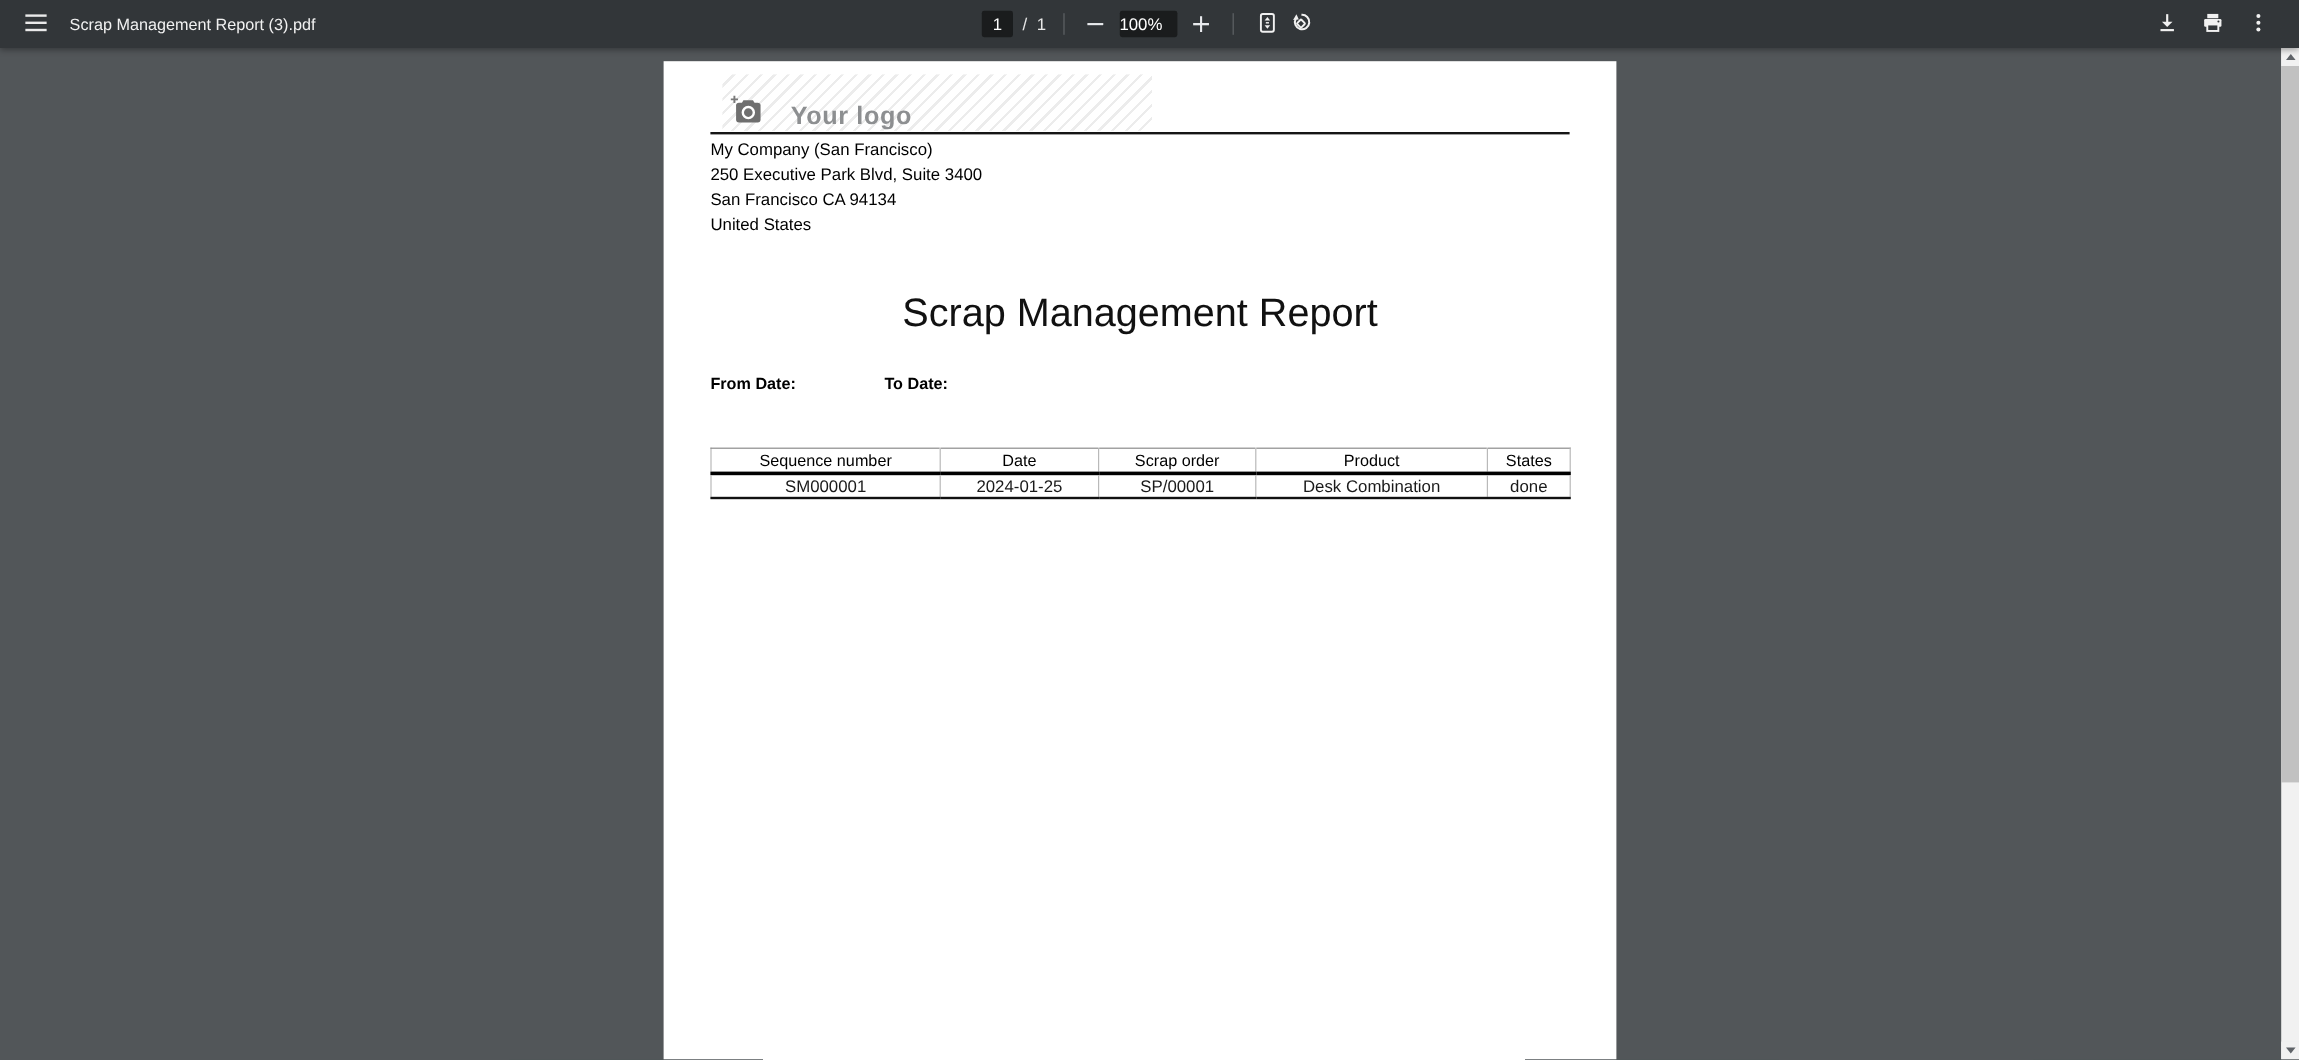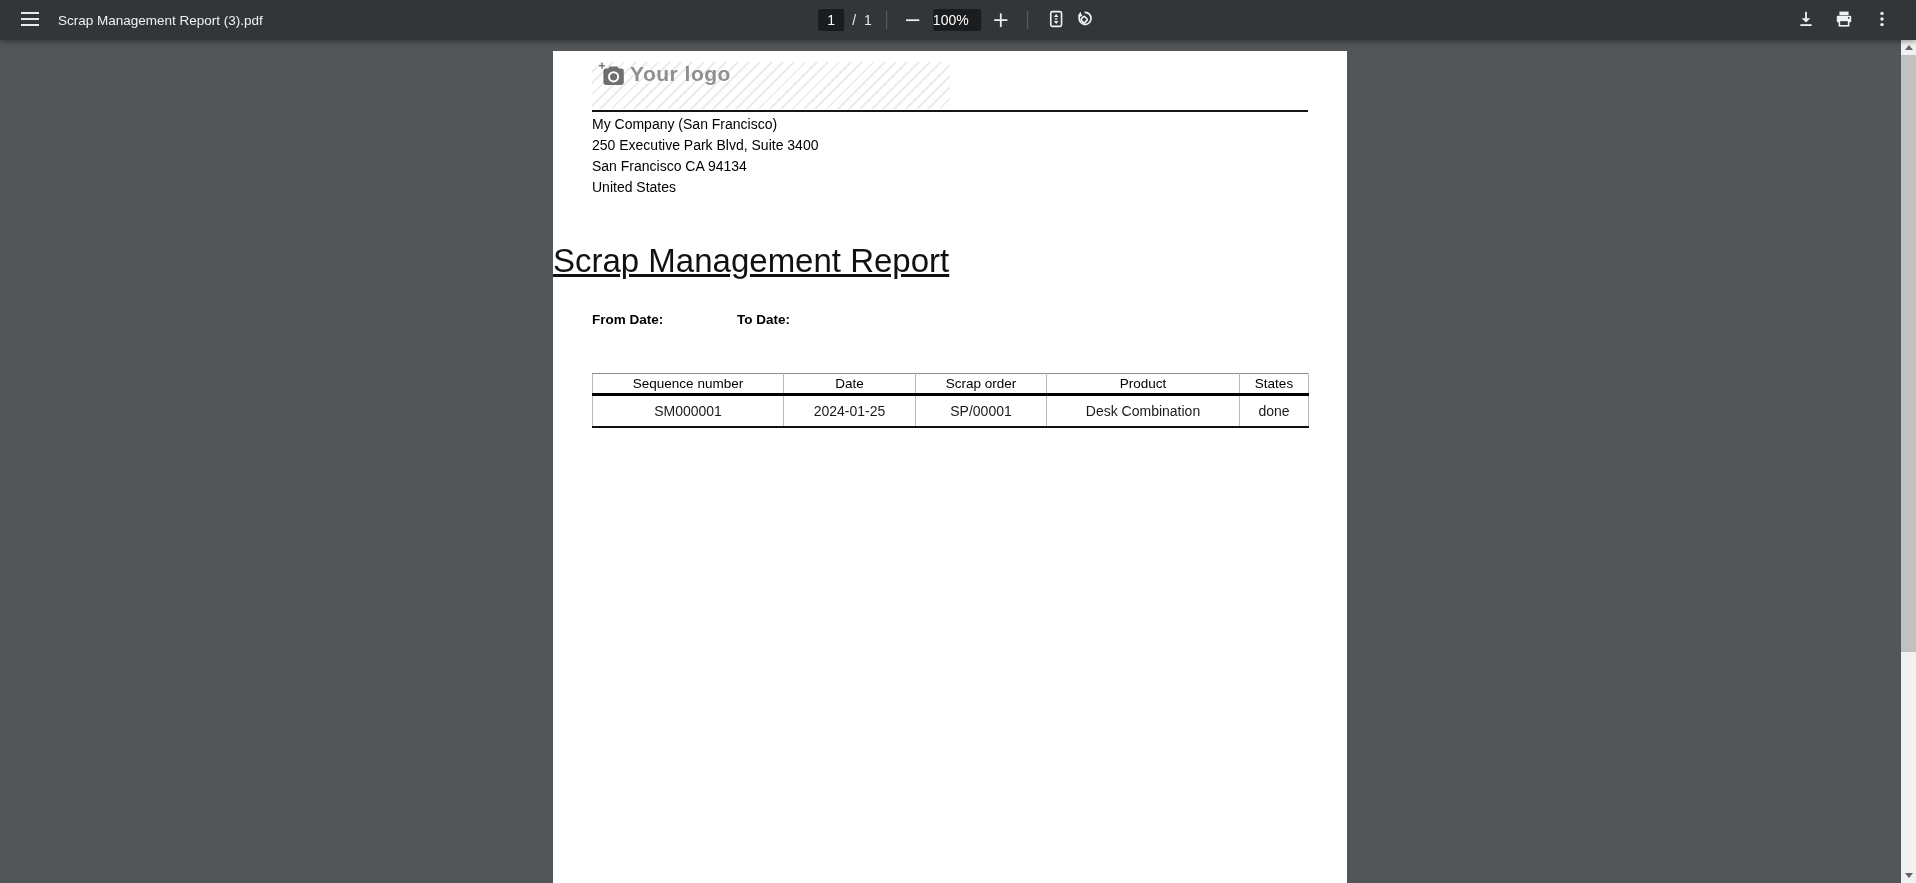--- a/index.html
+++ b/index.html
@@ -57,54 +57,54 @@
   
   .content{
     position:absolute;top:40px;left:0;width:1916px;height:843px;
     background:var(--content-bg);overflow:hidden;
   }
   .page{
     position:absolute;left:553px;top:11px;width:794px;height:1056px;
     background:var(--page-bg);color:var(--doc-text);
   }
   .logo-block{
-    position:absolute;left:39px;top:11px;width:358px;height:47px;
+    position:absolute;left:49px;top:11px;width:358px;height:47px;
     background:repeating-linear-gradient(135deg,#ffffff 0px,#ffffff 6px,#ececec 6px,#ececec 8px);
-    display:flex;align-items:flex-start;gap:5px;padding-left:6px;
+    display:flex;align-items:flex-end;gap:24px;padding-left:6px;
   }
   .logo-text{
     font-size:21px;font-weight:700;color:var(--logo-gray);letter-spacing:.5px;
     white-space:nowrap;
   }
   .header-rule{
     position:absolute;left:39px;top:59px;width:716px;height:2px;background:#151515;
   }
   .address{position:absolute;left:39px;top:63px;font-size:14px;line-height:21px;color:#000;}
   .doc-title{
-    position:absolute;left:0;top:191px;width:100%;text-align:left;
-    font-size:33px;font-weight:400;color:#111;text-decoration:underline;
+    position:absolute;left:0;top:191px;width:100%;text-align:center;
+    font-size:33px;font-weight:400;color:#111;
   }
   .date-label{position:absolute;top:261px;font-size:13.5px;font-weight:700;color:#000;}
   .from-label{left:39px;}
   .to-label{left:184px;}
   table.report{
     position:absolute;left:39px;top:322px;width:716px;
     border-collapse:collapse;table-layout:fixed;
     font-size:14px;color:#1a1a1a;text-align:center;
     border-left:1px solid var(--table-border-light);
     border-right:1px solid var(--table-border-light);
     border-top:1px solid #8c8c8c;
   }
   table.report th{
     height:21px;font-weight:400;font-size:13.5px;color:#000;
     border-bottom:3px solid #000;border-right:1px solid var(--table-border-light);
     padding:0 4px;vertical-align:middle;
   }
   table.report td{
-    height:32px;border-bottom:2px solid var(--table-border-dark);
+    height:20px;border-bottom:2px solid var(--table-border-dark);
     border-right:1px solid var(--table-border-light);
     padding:0 4px;vertical-align:middle;
   }
   table.report th:last-child, table.report td:last-child{border-right:none;}
   
   .scrollbar{
     position:absolute;top:0;right:0;width:15px;height:843px;
     background:var(--scroll-track);
   }
   .scroll-btn{

